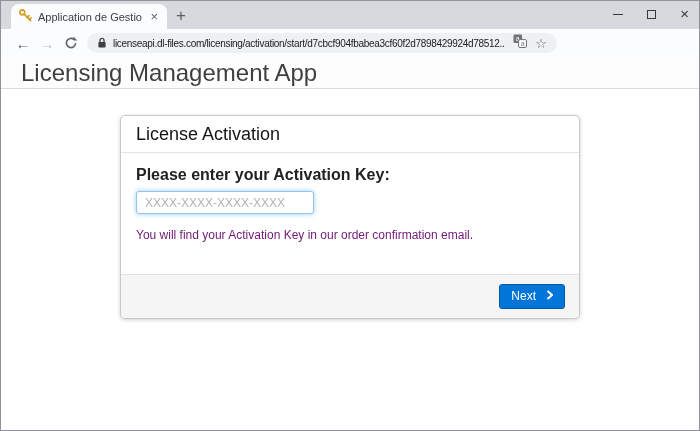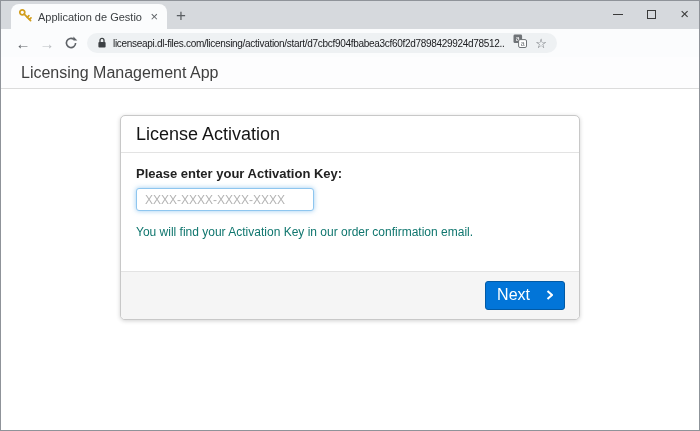--- a/index.html
+++ b/index.html
@@ -30,39 +30,39 @@
               display:flex; align-items:center; padding:0 10px; gap:6px; }
   .lock { flex:0 0 auto; display:flex; }
   .url-text { font-size:10px; letter-spacing:-0.3px; color:#202124; white-space:nowrap;
               overflow:hidden; width:392px; }
   .pill-icons { margin-left:auto; display:flex; align-items:center; gap:8px; }
   .star { font-size:13px; color:#5f6368; cursor:pointer; line-height:1; }
 
   
   .page-header { height:32px; background:#fdfdfe; border-bottom:1px solid #dcdcdc;
                  display:flex; align-items:center; padding-left:20px; }
-  .page-title { font-size:16px; color:#3f3f3f; }
+  .page-title { font-size:24px; color:#3f3f3f; }
 
   .content { padding-top:26px; background:#fff; height:341px; }
   .card { width:460px; margin:0 auto; background:#fff; border:1px solid #c8c8c8;
           border-radius:5px; box-shadow:0 1px 4px rgba(0,0,0,0.18); }
   .card-header { padding:8px 15px 7px; border-bottom:1px solid #e3e3e3; }
   .card-title { font-size:18px; font-weight:normal; color:#151515; }
   .card-body { padding:13px 15px 30px; }
-  .field-label { display:block; font-size:13px; font-weight:bold; color:#222; margin-bottom:7px; }
+  .field-label { display:block; font-size:16px; font-weight:bold; color:#222; margin-bottom:7px; }
   .key-input { width:178px; height:23px; border:1px solid #8ec6ef; border-radius:3px;
                padding:0 8px; font-size:12px; color:#555; outline:none;
                box-shadow:0 0 5px rgba(102,175,233,0.65);
                font-family:"Liberation Sans","DejaVu Sans",sans-serif; }
   .key-input::placeholder { color:#b4b4b4; opacity:1; }
-  .help { margin-top:13px; font-size:12px; color:#0f766e; line-height:1.4; }
+  .help { margin-top:13px; font-size:12px; color:#701a75; line-height:1.4; }
   .card-footer { background:#f5f5f5; border-top:1px solid #e3e3e3; padding:9px 14px;
                  text-align:right; border-radius:0 0 4px 4px; }
-  .next-btn { display:inline-flex; align-items:flex-end; gap:16px; background:#0275d8;
-              border:1px solid #025aa5; color:#fff; font-size:16px; padding:4px 11px 5px;
+  .next-btn { display:inline-flex; align-items:flex-end; gap:10px; background:#0275d8;
+              border:1px solid #025aa5; color:#fff; font-size:12px; padding:4px 11px 5px;
               border-radius:3px; cursor:pointer;
               font-family:"Liberation Sans","DejaVu Sans",sans-serif; }
 </style>
 </head>
 <body>
 
 <div class="window">
 
   <div class="tabbar">
     <div class="tab">

